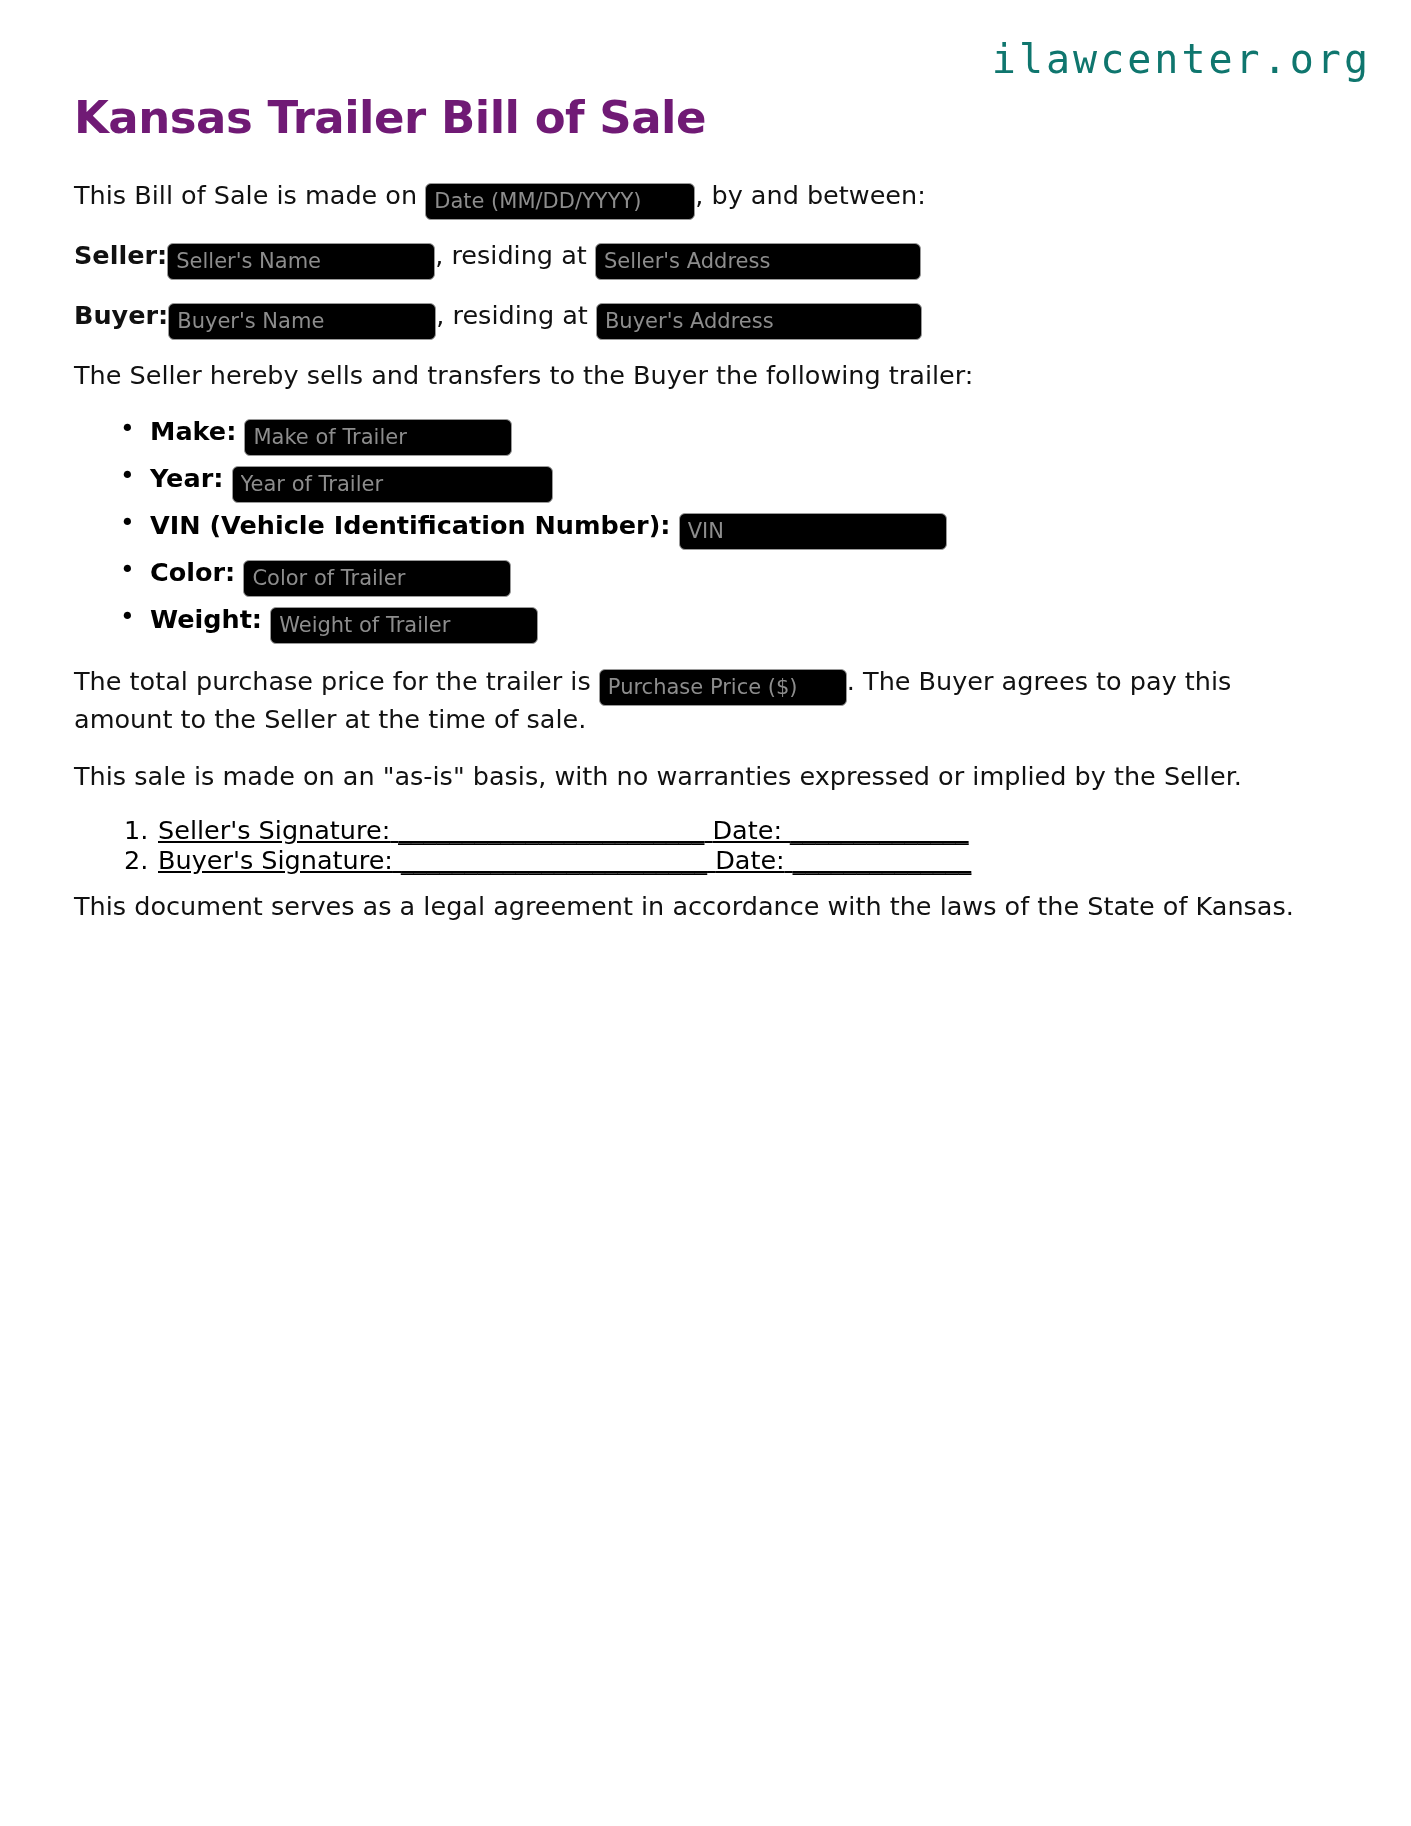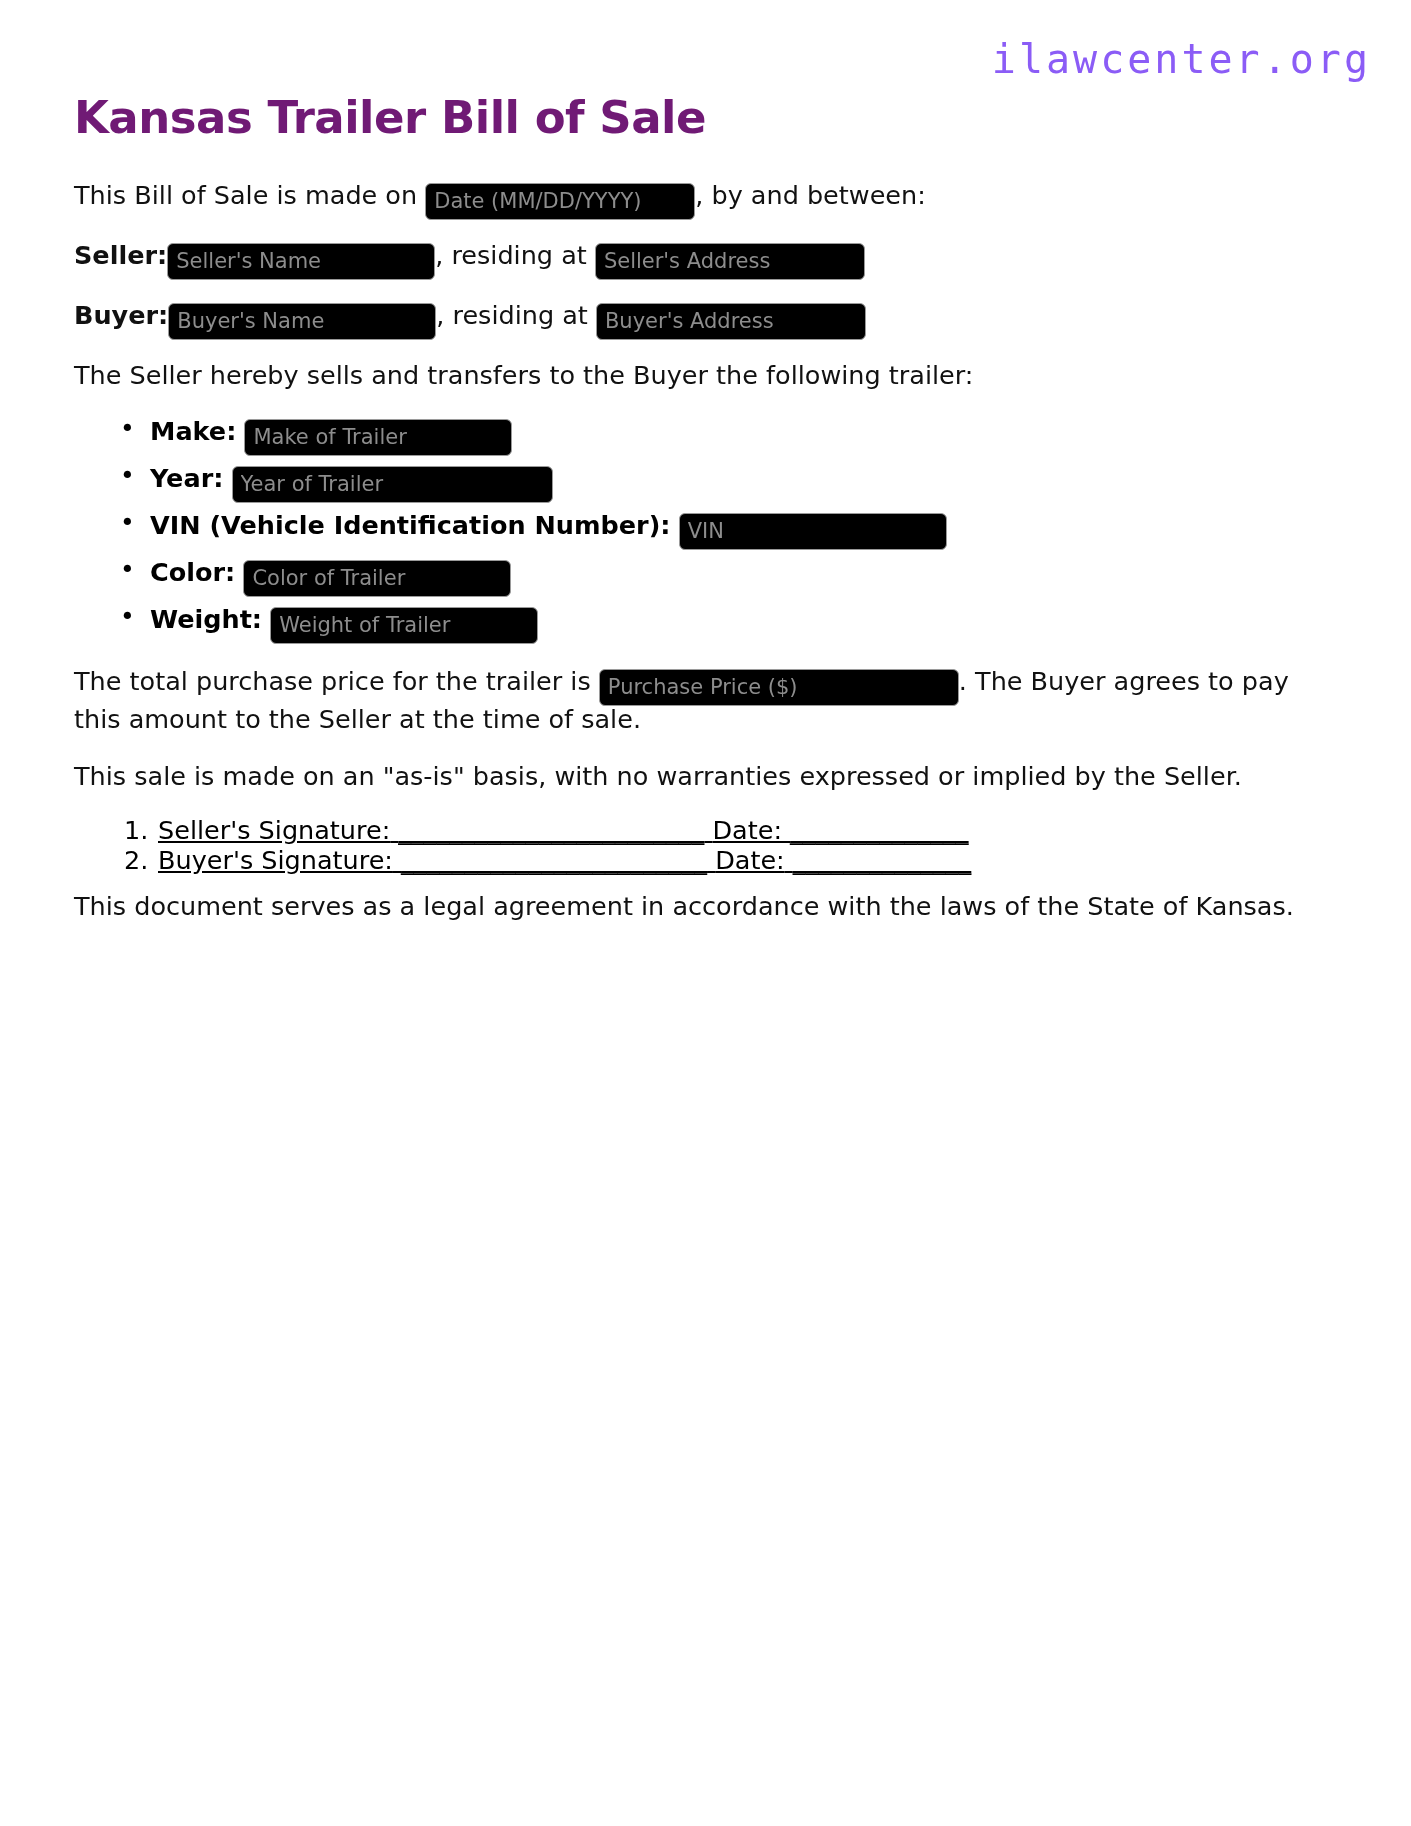--- a/index.html
+++ b/index.html
@@ -21,21 +21,21 @@
     padding: 0;
     overflow: hidden;
   }
   .watermark {
     position: absolute;
     top: 36px;
     right: 40px;
     font-family: "DejaVu Sans Mono", monospace;
     font-size: 40px;
     letter-spacing: 3px;
-    color: #8b5cf6;
+    color: #0f766e;
     white-space: nowrap;
     user-select: none;
   }
   .content {
     position: absolute;
     left: 74px;
     top: 92px;
     width: 1262px;
   }
   h1.doc-title {
@@ -71,28 +71,28 @@
     position: relative;
     top: 4px;
     line-height: 1.15;
     white-space: nowrap;
     overflow: hidden;
     outline: none;
   }
   .fld::placeholder { color: #8d8d8d; opacity: 1; }
   .fld-date   { width: 270px; }
   .fld-name   { width: 268px; }
-  .fld-addr   { width: 270px; }
+  .fld-addr   { width: 326px; }
   .fld-make   { width: 268px; }
   .fld-model  { width: 268px; }
   .fld-year   { width: 321px; }
   .fld-vin    { width: 268px; }
   .fld-color  { width: 268px; }
   .fld-weight { width: 268px; }
-  .fld-price  { width: 360px; }
+  .fld-price  { width: 248px; }
 
   ul.trailer-list {
     list-style: none;
     margin: 0 0 24px 0;
     padding: 0 0 0 42px;
   }
   ul.trailer-list > li {
     font-size: 25.5px;
     line-height: 1.0;
     margin: 0 0 10px 0;

